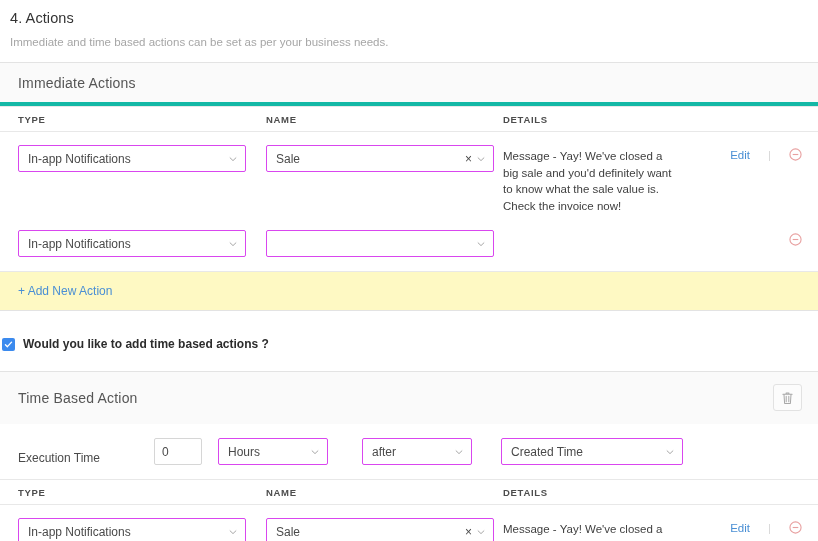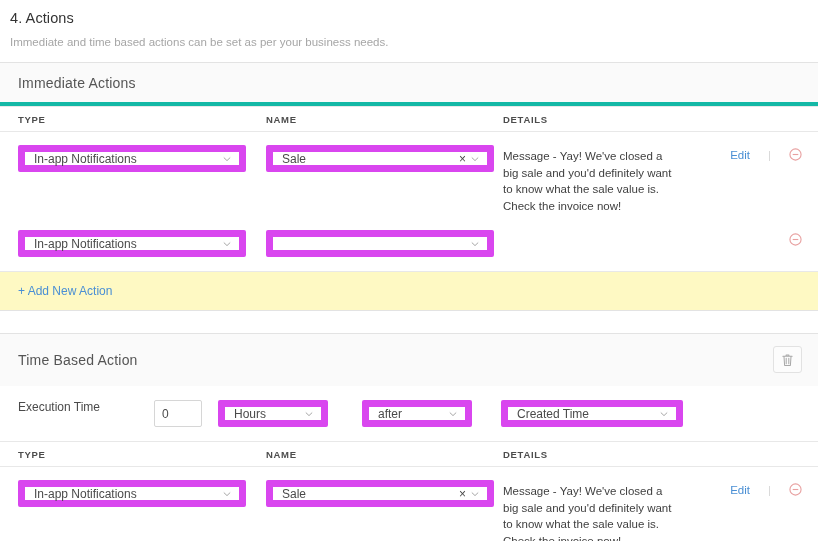--- a/index.html
+++ b/index.html
@@ -47,41 +47,41 @@
     position: absolute; right: 16px; top: 8px;
     width: 29px; height: 27px;
     border: 1px solid #e2e2e2; border-radius: 3px;
     background: #fcfcfc;
     display: flex; align-items: center; justify-content: center;
   }
   .trash-btn svg { display:block; }
 
   
   .exec-row {
-    display: flex; align-items: flex-start;
+    display: flex; align-items: flex-end;
     padding: 14px 18px 14px 18px;
     gap: 0;
   }
   .exec-label {
     font-size: 12px; color: #4a4a4a;
     width: 136px; flex: none;
   }
   .num-input {
     width: 48px; height: 27px;
     border: 1px solid #d6d6d6; border-radius: 2px;
     background: #fff;
     font-size: 12px; color: #4a4a4a;
     padding: 0 7px; line-height: 25px;
     font-family: "Liberation Sans", sans-serif;
   }
 
   
   .sel {
     position: relative; height: 27px;
-    border: 7px solid #d946ef; border-radius: 2px;
+    border: 1px solid #d946ef; border-radius: 2px;
     background: #fff;
     display: flex; align-items: center;
     padding: 0 28px 0 9px;
     font-size: 12px; color: #4a4a4a;
   }
   .sel .val { white-space: nowrap; overflow: hidden; text-overflow: ellipsis; }
   .sel .chev {
     position: absolute; right: 8px; top: 50%;
     width: 8px; height: 8px; margin-top: -4px;
   }
@@ -238,20 +238,28 @@
         </div>
       </div>
 
       <div class="tbl-foot">
         <span class="add-link">+ Add New Action</span>
       </div>
     </div>
   </div>
 
   <div class="gap"></div>
+  <div class="chk-row">
+    <span class="chk">
+      <svg width="9" height="9" viewBox="0 0 10 10">
+        <path d="M1.6 5.2 L3.8 7.4 L8.4 2.4" stroke="#ffffff" stroke-width="1.5" fill="none" stroke-linecap="round" stroke-linejoin="round"></path>
+      </svg>
+    </span>
+    <span class="chk-label">Would you like to add time based actions ?</span>
+  </div>
   <div class="gap" style="height:8px"></div>
 
   <div class="card">
     <div class="card-head" style="height:52px;border-bottom:none;">
       <div class="card-head-title">Time Based Action</div>
       <div class="trash-btn" style="top:12px;">
         <svg width="13" height="14" viewBox="0 0 14 15">
           <path d="M2 3.5 h10 M5.5 3.5 v-1.4 h3 v1.4 M3.2 3.5 l.7 10 h6.2 l.7 -10 M5.6 5.6 v6 M8.4 5.6 v6" stroke="#a8a8a8" stroke-width="1.1" fill="none" stroke-linecap="round" stroke-linejoin="round"></path>
         </svg>
       </div>

